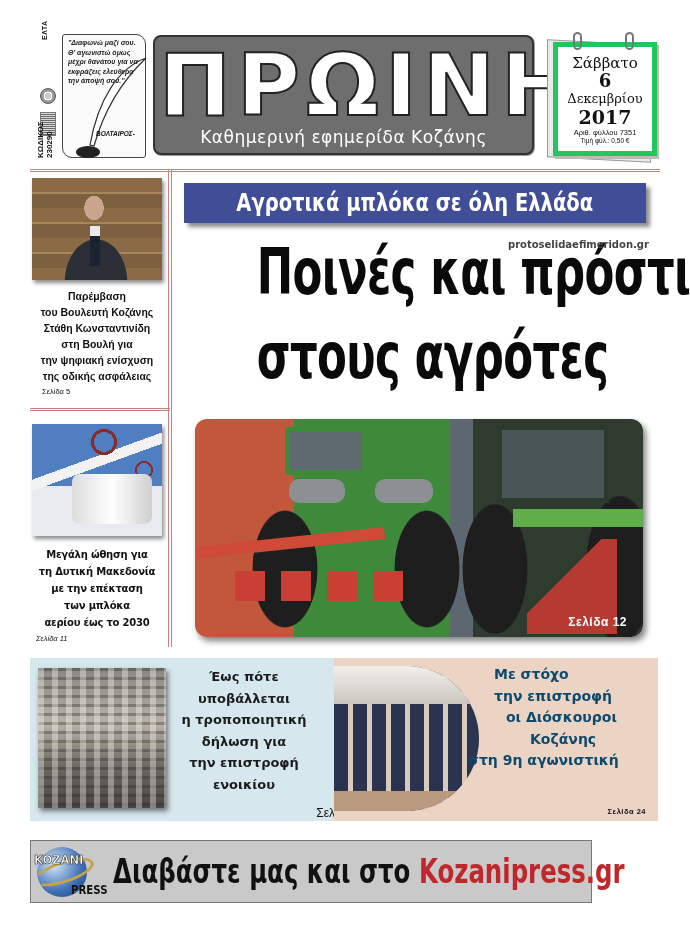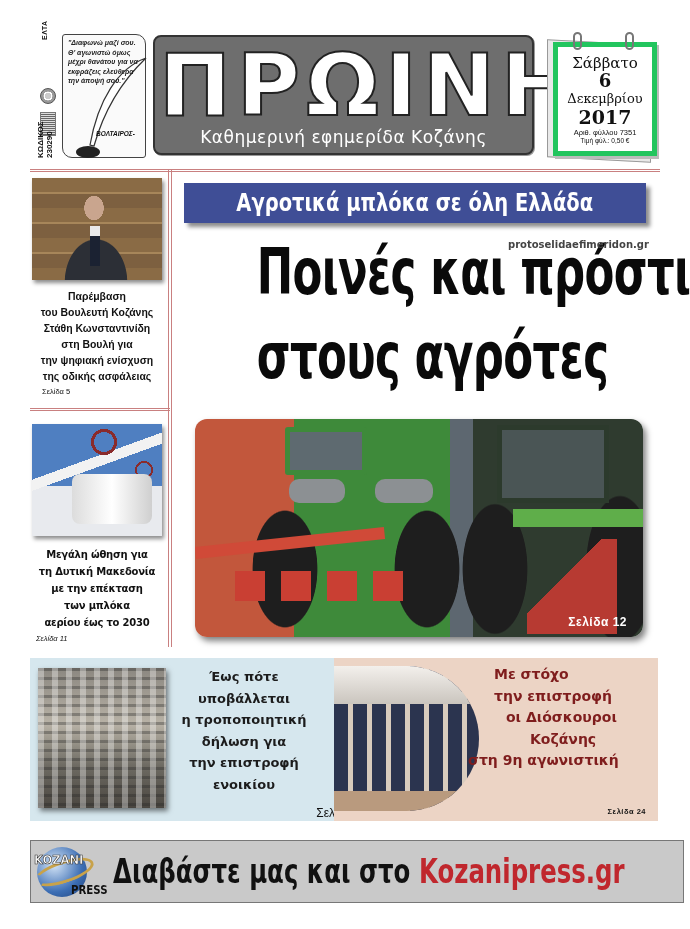--- a/index.html
+++ b/index.html
@@ -93,26 +93,26 @@
   .rent-head { position: absolute; left: 140px; top: 8px; width: 148px; text-align: center; font-family: "DejaVu Sans", sans-serif; font-weight: bold; font-size: 13px; line-height: 21.5px; color: #1c1c1c; }
   .rent-page { position: absolute; right: 10px; top: 148px; font-size: 12px; font-weight: normal; }
 
   .box-sport { position: absolute; left: 334px; top: 658px; width: 324px; height: 163px; background: #ecd4c5; }
   .photo-team { position: absolute; left: 0; top: 8px; width: 145px; height: 145px; border-radius: 0 50% 50% 0 / 0 50% 50% 0; overflow: hidden;
      background:
        repeating-linear-gradient(90deg, #2b344f 0 14px, #d8cbbd 14px 19px),
        #cfc6bd; }
   .photo-team::before { content: ""; position: absolute; left: 0; top: 0; width: 100%; height: 38px; background: linear-gradient(180deg, #f3f0ec, #cac5be); }
   .photo-team::after { content: ""; position: absolute; left: 0; top: 125px; width: 100%; height: 20px; background: #b99a7e; }
-  .sport-head { position: absolute; left: 120px; top: 6px; width: 210px; font-family: "DejaVu Sans", sans-serif; font-weight: bold; font-size: 14px; line-height: 21.5px; color: #7f1d1d; }
+  .sport-head { position: absolute; left: 120px; top: 6px; width: 210px; font-family: "DejaVu Sans", sans-serif; font-weight: bold; font-size: 14px; line-height: 21.5px; color: #0c4a6e; }
   .sport-head span { display: block; }
   .sport-page { position: absolute; right: 12px; top: 149px; font-size: 7.5px; font-weight: bold; letter-spacing: 0.5px; }
 
   
-  .banner { position: absolute; left: 30px; top: 840px; width: 654px; height: 63px; background: #c9c9c9; border: 1.5px solid #777; }
+  .banner { position: absolute; left: 30px; top: 840px; width: 562px; height: 63px; background: #c9c9c9; border: 1.5px solid #777; }
   .globe { position: absolute; left: 6px; top: 6px; width: 50px; height: 50px; border-radius: 50%; background: radial-gradient(circle at 35% 35%, #d6e6f7, #3c6eb4 60%, #1e3f77); }
   .globe-ring { position: absolute; left: 2px; top: 20px; width: 62px; height: 22px; border: 3px solid #c8a24a; border-radius: 50%; transform: rotate(-18deg); border-left-color: transparent; }
   .kozani-lbl { position: absolute; left: 3px; top: 12px; font-family: "DejaVu Sans", sans-serif; font-weight: bold; font-size: 11.5px; color: #fff; -webkit-text-stroke: 0.6px #333; }
   .press-lbl { position: absolute; left: 40px; top: 42px; font-family: "DejaVu Sans", sans-serif; font-weight: bold; font-size: 12px; color: #111; transform: scaleX(0.85); transform-origin: left; }
   .banner-text { position: absolute; left: 82px; top: 6px; font-family: "DejaVu Sans", sans-serif; font-weight: bold; font-size: 33px; line-height: 50px; white-space: nowrap; transform: scaleX(0.74); transform-origin: left center; }
   .banner-text .b1 { color: #111; }
   .banner-text .b2 { color: #c0272d; }
 </style>
 </head>
 <body>

